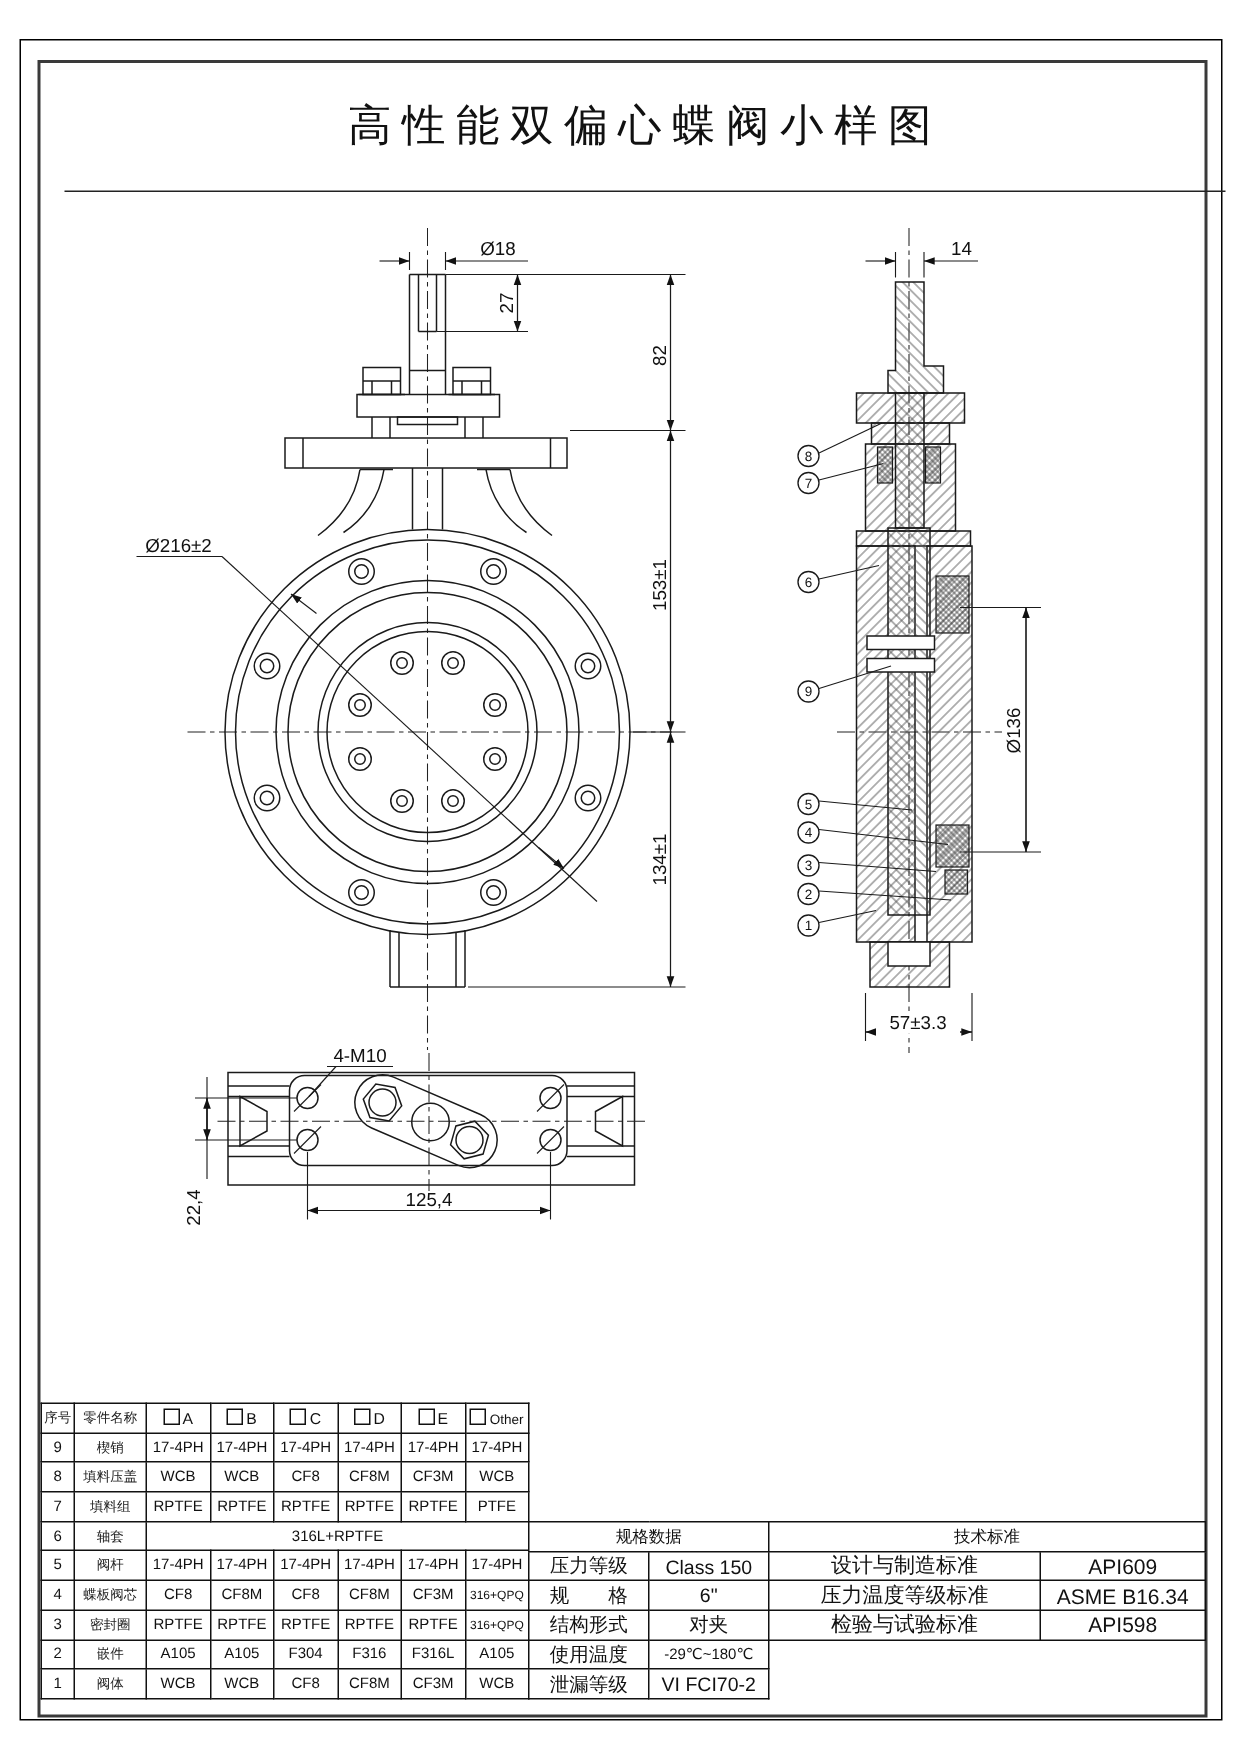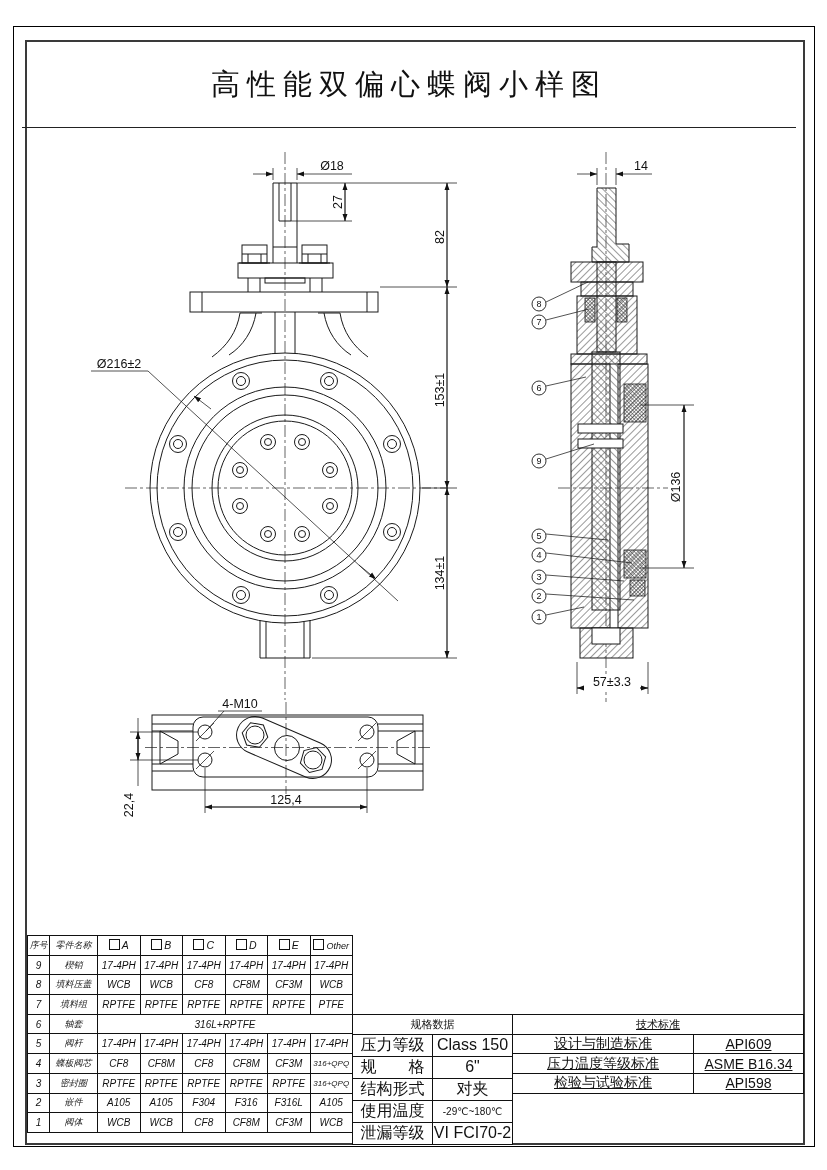--- a/index.html
+++ b/index.html
@@ -1,48 +1,48 @@
 <!DOCTYPE html>
 <html><head>
 <meta charset="utf-8">
 <style>
   html,body{margin:0;padding:0;background:#fff;}
   .page{position:relative;width:827px;height:1170px;background:#fff;overflow:hidden;
         font-family:"Liberation Sans","DejaVu Sans",sans-serif;color:#111;}
   .outer-frame{position:absolute;left:13px;top:26px;width:800px;height:1119px;border:1px solid #000;}
   .inner-frame{position:absolute;left:25px;top:40px;width:776px;height:1101px;border:2px solid #3a3a3a;}
-  .title-band{position:absolute;left:22px;top:42px;width:774px;height:85px;line-height:85px;
+  .title-band{position:absolute;left:43px;top:42px;width:774px;height:85px;line-height:85px;
         text-align:center;font-family:"Liberation Serif","DejaVu Serif",serif;
         font-size:29px;letter-spacing:7px;border-bottom:1px solid #222;}
   .note{position:absolute;left:30px;top:913px;font-size:12.5px;letter-spacing:0.5px;}
   .draw{position:absolute;left:25px;top:128px;}
   .draw line,.draw path,.draw circle,.draw rect,.draw polygon{stroke:#1a1a1a;stroke-width:1;fill:none;}
   .draw .fA{fill:url(#hA);}
   .draw .fB{fill:url(#hB);}
   .draw .fC{fill:url(#hC);stroke-width:0.8;}
   .draw .wh{fill:#fff;}
   .draw .cl{stroke-dasharray:12 3 3 3;stroke-width:0.7;stroke:#222;}
   .draw .dim{stroke-width:0.75;}
   .draw .thin{stroke-width:0.75;}
   .draw text{fill:#111;stroke:none;font:12.5px "Liberation Sans","DejaVu Sans",sans-serif;text-anchor:middle;}
   .draw text.co{font-size:9px;}
   table{position:absolute;border-collapse:collapse;table-layout:fixed;background:#fff;color:#111;
         font-family:"Liberation Sans","DejaVu Sans",sans-serif;}
   td,th{border:1px solid #111;text-align:center;vertical-align:middle;padding:0;overflow:hidden;
         white-space:nowrap;font-weight:normal;font-size:10px;}
   .mat{left:27px;top:935px;width:325px;}
-  .mat tr{height:19.7px;font-style:italic;}
+  .mat tr{height:19.7px;}
   .mat .pn{font-size:9px;color:#222;}
   .mat .sq{font-size:10.5px;}
   .mat .sm{font-size:8px;margin-left:40px;}
   .cb{display:inline-block;width:9px;height:9px;border:1px solid #111;margin-right:2px;vertical-align:-1px;background:#fff;}
   .spec{left:352px;top:1014px;width:160px;padding-left:22px;}
   .spec tr{height:19.7px;}
-  .spec td{font-size:16px;}
-  .std{left:512px;top:1014px;width:291px;text-decoration:underline;}
+  .spec td{font-size:13px;}
+  .std{left:512px;top:1014px;width:291px;}
   .std tr{height:19.7px;}
   .std td{font-size:14px;}
   .hd{font-size:11px;}
   .rem{text-align:left;padding-left:5px;}
 </style>
 </head>
 <body>
 
 <div class="page">
   <div class="outer-frame"></div>

